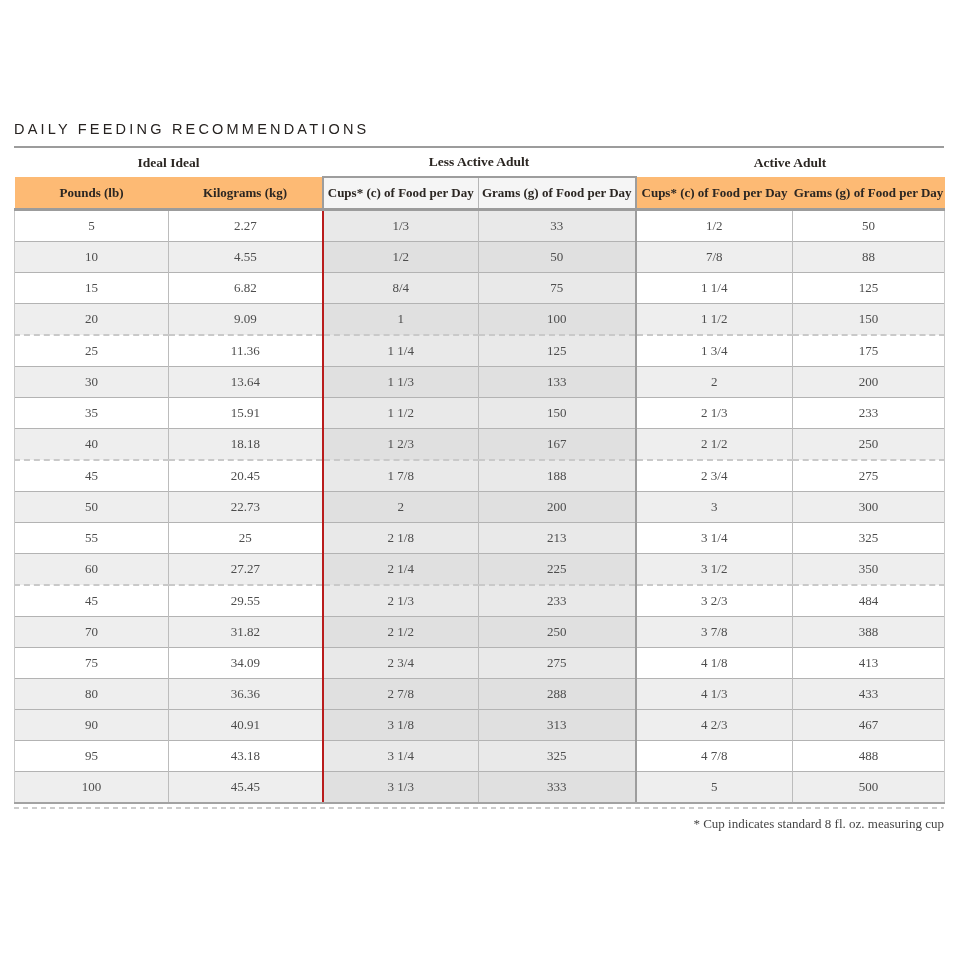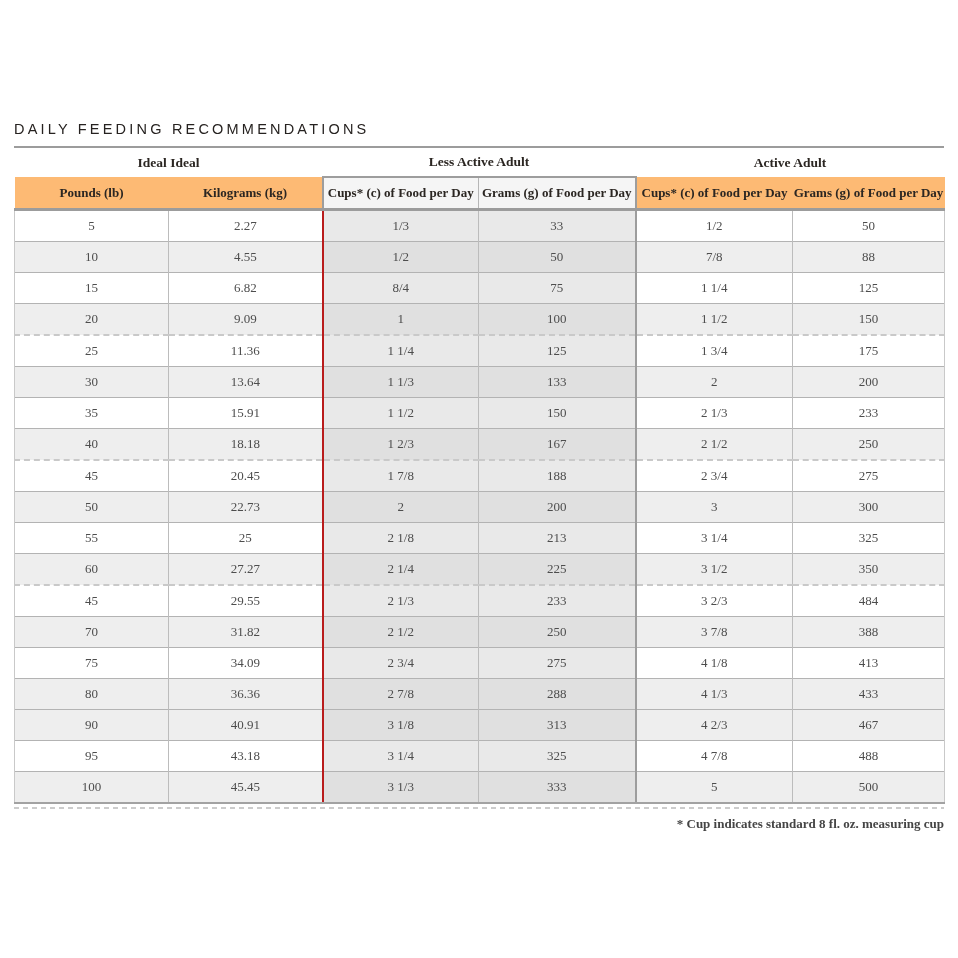--- a/index.html
+++ b/index.html
@@ -98,21 +98,20 @@
     margin-top: 3px;
     height: 2px;
     background: repeating-linear-gradient(90deg, #cccccc 0 5px, transparent 5px 9px);
   }
   .footnote {
     margin-top: 7px;
     text-align: right;
     font-size: 13px;
     color: #454545;
     font-family: "Liberation Serif", serif;
-    font-weight: bold;
   }
 </style>
 </head>
 <body>
 
 <div class="page">
   <div class="content">
 
     <h1 class="doc-title">DAILY FEEDING RECOMMENDATIONS</h1>
 

